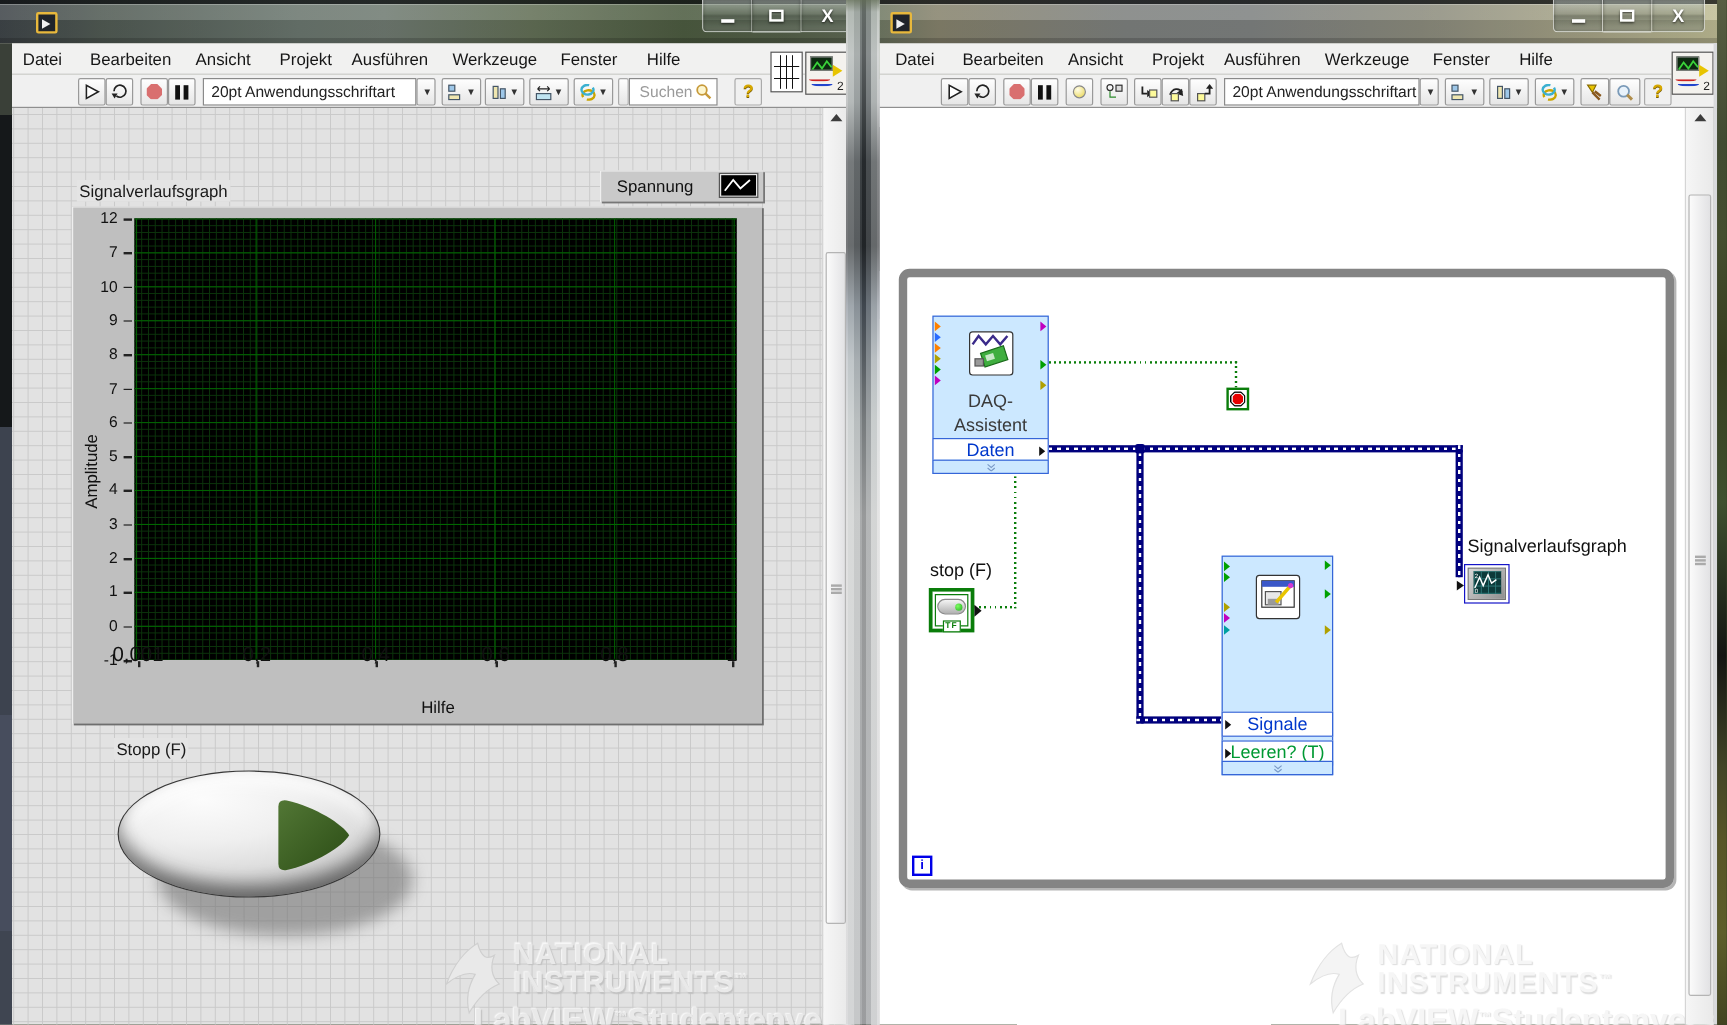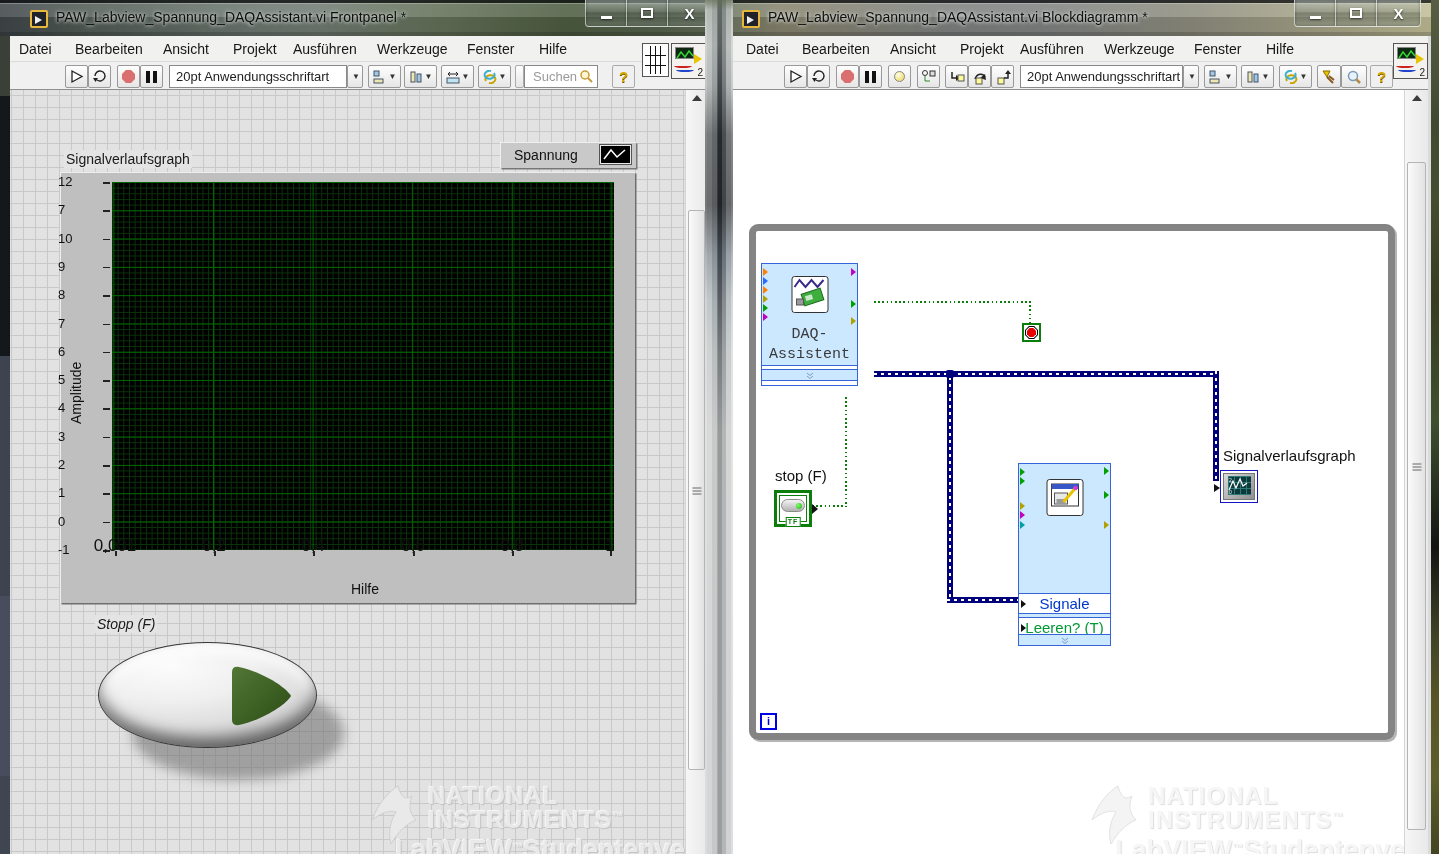--- a/index.html
+++ b/index.html
@@ -93,21 +93,21 @@
   .legend .sample { position:absolute; right:5px; top:3px; width:31px; height:19px; background:#000; border:1px solid #e8e8e8; outline:1px solid #555; }
   .gpanel { position:absolute; left:60px; top:82px; width:575px; height:431px; background:#bfbfbf; box-shadow:inset 1px 1px 0 #eee, 1.5px 1.5px 0 #6e6e6e; }
   .plot { position:absolute; left:112px; top:92px; width:502px; height:368px; background-color:#000;
     background-image:
       linear-gradient(to right,#006600 1px,transparent 1px),
       linear-gradient(to bottom,#006600 1px,transparent 1px),
       linear-gradient(to right,#0b330b 1px,transparent 1px),
       linear-gradient(to bottom,#0b330b 1px,transparent 1px);
     background-size:99.6px 100%,100% 28.31px,5.66px 100%,100% 5.66px;
     background-position:101px 0,0 0,0 0,0 0; }
-  .ytick { position:absolute; left:58px; width:40px; font-size:13px; color:#111; line-height:14px; height:14px; }
+  .ytick { position:absolute; left:58px; width:40px; text-align:right; font-size:13px; color:#111; line-height:14px; height:14px; }
   .ytickmark { position:absolute; left:103px; width:7px; height:1.5px; background:#222; }
   .xtick { position:absolute; top:446px; font-size:17px; color:#111; transform:translateX(-50%); }
   .xtickmark { position:absolute; top:461px; width:1.5px; height:5px; background:#222; }
   .axis-x { position:absolute; left:338px; top:491px; width:54px; text-align:center; font-size:14px; color:#111; }
   .axis-y { position:absolute; left:68px; top:238px; height:130px; writing-mode:vertical-rl; transform:rotate(180deg); font-size:14px; color:#111; text-align:center; }
 
   
   .stop-shadow { position:absolute; left:132px; top:596px; width:212px; height:94px; border-radius:50%; background:rgba(105,105,105,.55); filter:blur(6px); }
   .stop-oval { position:absolute; left:98px; top:552px; width:219px; height:106px; border-radius:50%;
     background:radial-gradient(ellipse 130% 115% at 32% 22%, #fcfcfc 0%, #efefef 30%, #dedede 50%, #c2c2c2 66%, #9a9a9a 82%, #5a5a5a 94%, #3a3a3a 100%);
@@ -163,21 +163,20 @@
   .wireb.h { height:6px; background-image:repeating-linear-gradient(90deg,#fff 0 3px,#00007d 3px 7px); background-size:100% 2px; background-position:0 2px; background-repeat:no-repeat; }
   .wireb.v { width:6px; background-image:repeating-linear-gradient(180deg,#fff 0 3px,#00007d 3px 7px); background-size:2px 100%; background-position:2px 0; background-repeat:no-repeat; }
   .bjunct { position:absolute; width:8px; height:8px; background:#00007d; border-radius:2px; }
 </style>
 </head>
 <body>
 
 <div class="win" id="win-left">
   <div class="titlebar">
     <div class="title-icon"></div>
-    <div class="title-text">PAW_Labview_Spannung_DAQAssistant.vi Frontpanel *</div>
     <div class="caps">
       <div class="cap min">
           <span class="glyph-min"></span>
         </div>
       <div class="cap max">
           <span class="glyph-max"></span>
         </div>
       <div class="cap cls">
           <span class="glyph-cls">X</span>
         </div>
@@ -325,21 +324,21 @@
         <div class="xtick" style="left: 413px;">0,6</div>
         <div class="xtickmark" style="left: 413px;"></div>
         <div class="xtick" style="left: 512px;">0,8</div>
         <div class="xtickmark" style="left: 512px;"></div>
         <div class="xtick" style="left: 610px;">1</div>
         <div class="xtickmark" style="left: 610px;"></div>
       </div>
     <div class="axis-x">Hilfe</div>
     <div class="axis-y">Amplitude</div>
 
-    <div class="fp-label" style="left:95px;top:525px;font-style:italic;">Stopp (F)</div>
+    <div class="fp-label" style="left:95px;top:525px;">Stopp (F)</div>
     <div class="stop-shadow"></div>
     <div class="stop-oval"></div>
     <svg class="stop-tri" width="72" height="64">
       <defs>
           <linearGradient id="gg" x1="0" y1="0" x2="1" y2="1">
             <stop offset="0" stop-color="#527735"></stop>
             <stop offset="1" stop-color="#2b4c15"></stop>
           </linearGradient>
         </defs>
       <path d="M4 8 Q4 2 11 3 C34 8 58 23 63 32 C58 41 34 56 11 61 Q4 62 4 56 Z" fill="url(#gg)"></path>
@@ -361,21 +360,20 @@
     <div class="sb-thumb" style="top:120px;height:560px;">
         <span class="sb-grip" style="top:276px;"></span>
       </div>
   </div>
   <div class="lborder"></div>
 </div>
 
 <div class="win" id="win-right">
   <div class="titlebar">
     <div class="title-icon"></div>
-    <div class="title-text">PAW_Labview_Spannung_DAQAssistant.vi Blockdiagramm *</div>
     <div class="caps">
       <div class="cap min">
           <span class="glyph-min"></span>
         </div>
       <div class="cap max">
           <span class="glyph-max"></span>
         </div>
       <div class="cap cls">
           <span class="glyph-cls">X</span>
         </div>
@@ -505,21 +503,21 @@
     <div class="wireg v" style="left:303px;top:211px;height:22px;"></div>
     <div class="wireg v" style="left:119px;top:307px;height:110px;"></div>
     <div class="wireg h" style="left:86px;top:415px;width:34px;"></div>
 
     <div class="wireb h" style="left:148px;top:281px;width:345px;"></div>
     <div class="wireb v" style="left:487px;top:281px;height:110px;"></div>
     <div class="wireb v" style="left:221px;top:287px;height:226px;"></div>
     <div class="wireb h" style="left:221px;top:507px;width:71px;"></div>
     <div class="bjunct" style="left:220px;top:280px;"></div>
 
-    <div class="xnode" style="left:35px;top:173px;width:97px;height:118px;font-family:Liberation Mono, monospace;">
+    <div class="xnode" style="left:51px;top:173px;width:97px;height:132px;">
       <div class="xicon" style="top:12px;">
         <svg width="35" height="35">
           <polyline points="2,10 7,3 13,10 19,3 25,10 31,3" fill="none" stroke="#3a2a8a" stroke-width="2"></polyline>
           <rect x="10" y="14" width="20" height="12" fill="#3fae3f" stroke="#1a6a1a" transform="rotate(-18 20 20)"></rect>
           <rect x="13" y="17" width="7" height="5" fill="#c8e8c8" transform="rotate(-18 20 20)"></rect>
           <rect x="4" y="22" width="7" height="6" fill="#999" stroke="#555"></rect>
         </svg>
       </div>
       <div class="xtitle" style="top:61px;">
         <div>DAQ-</div>

